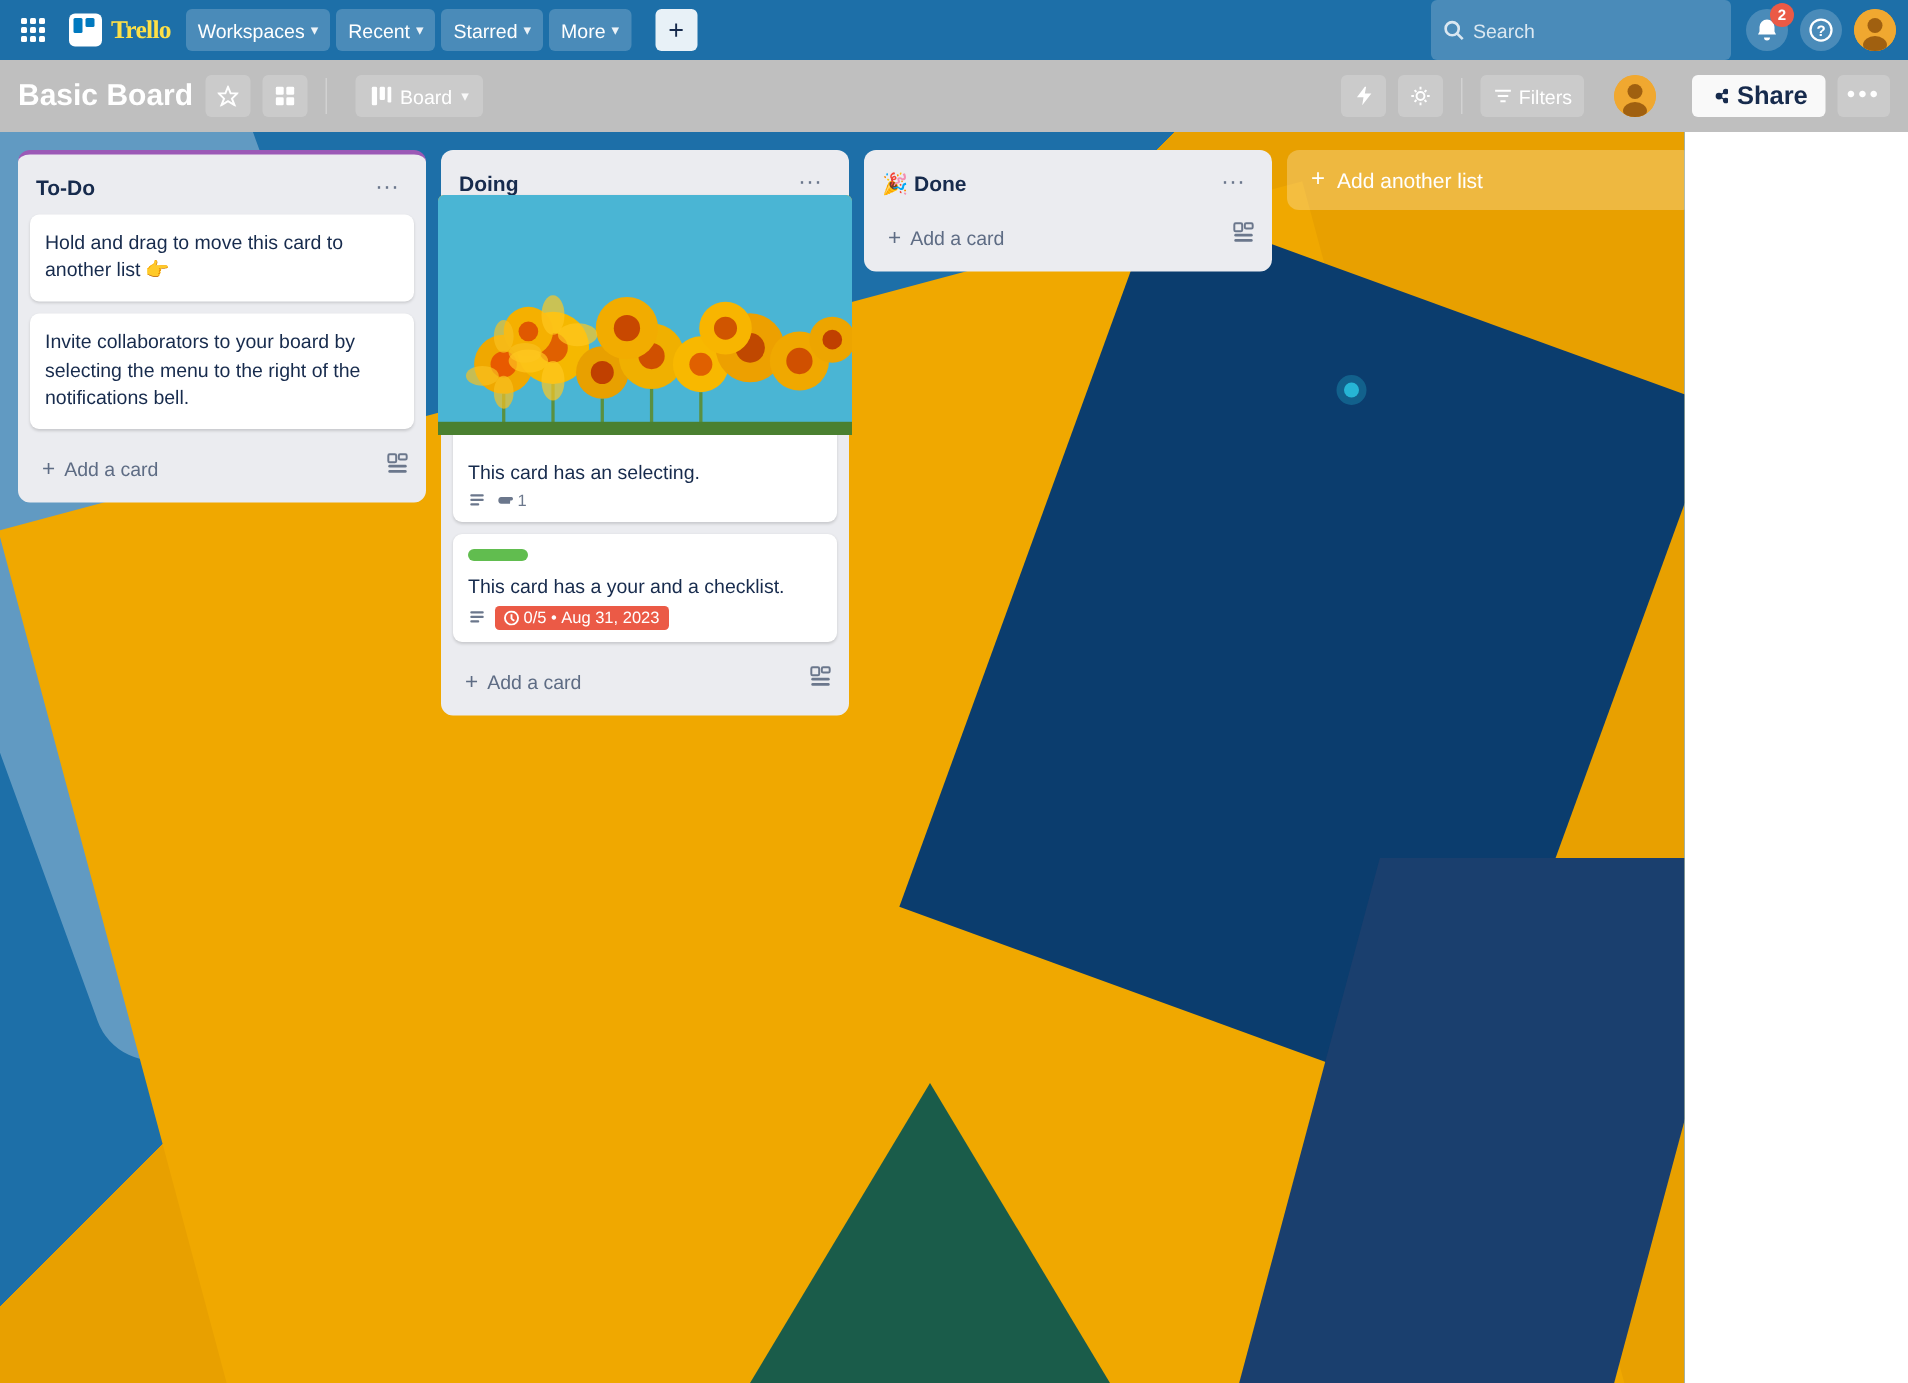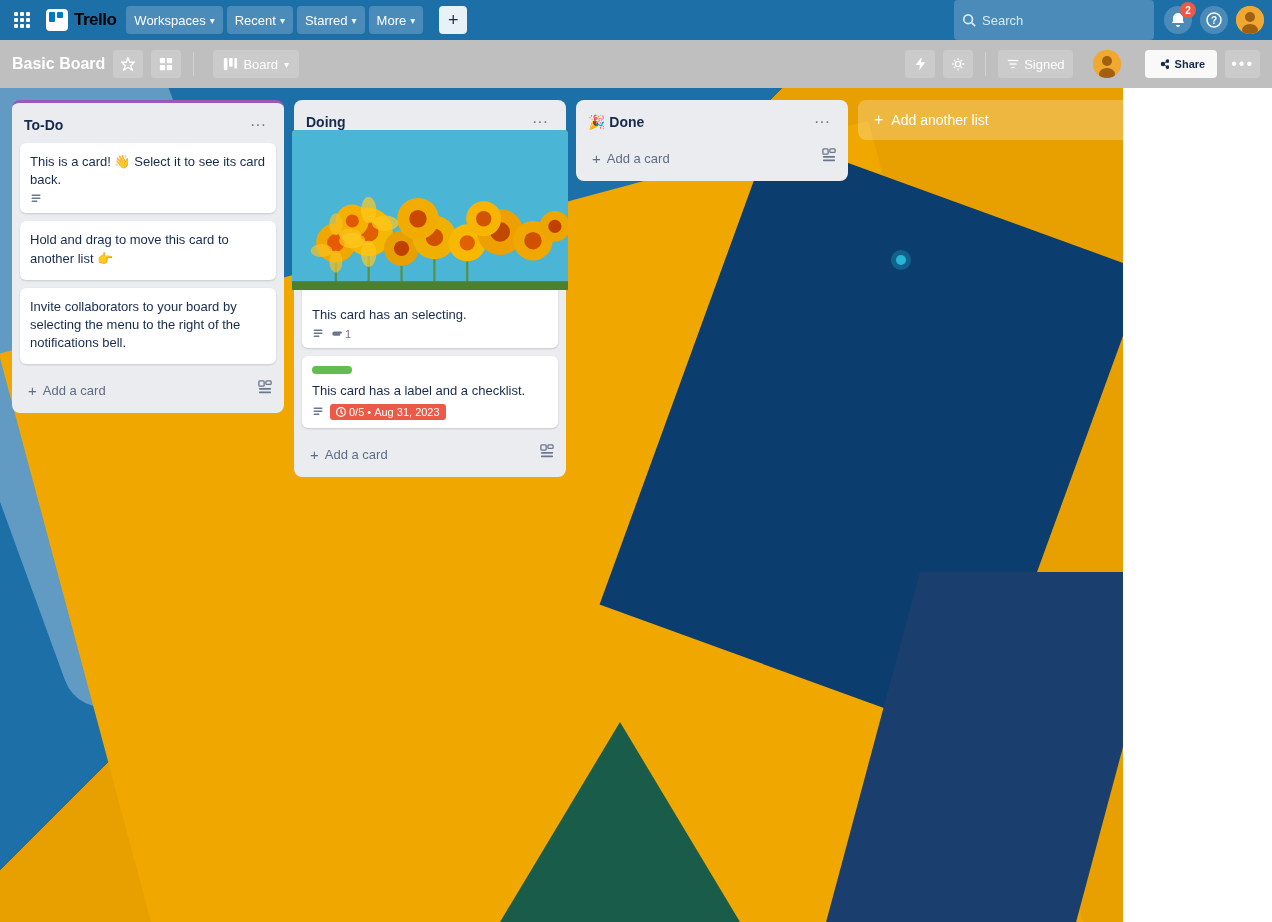--- a/index.html
+++ b/index.html
@@ -98,21 +98,21 @@
       height: 48px;
       display: flex;
       align-items: center;
       padding: 0 12px;
       gap: 8px;
       position: relative;
       z-index: 10;
     }
     .board-title {
       color: white;
-      font-size: 16px;
+      font-size: 20px;
       font-weight: 700;
       cursor: pointer;
     }
     .board-header-btn {
       background: rgba(255,255,255,0.2);
       border: none;
       border-radius: 4px;
       color: white;
       cursor: pointer;
       padding: 4px 8px;
@@ -135,21 +135,21 @@
       gap: 6px;
       font-size: 13px;
       height: 28px;
     }
     .share-btn {
       background: rgba(255,255,255,0.9);
       color: #172b4d;
       border: none;
       border-radius: 4px;
       padding: 4px 12px;
-      font-size: 11px;
+      font-size: 17px;
       font-weight: 600;
       cursor: pointer;
       display: flex;
       align-items: center;
       gap: 6px;
       height: 28px;
     }
     .board-member-avatar {
       width: 28px;
       height: 28px;
@@ -365,22 +365,23 @@
       align-items: center;
       gap: 8px;
       width: 272px;
       height: 40px;
     }
 
     
     .trello-wordmark {
       font-size: 17px;
       font-weight: 800;
-      color: #000000;
+      color: #fde047;
       letter-spacing: -0.5px;
+      font-family: Liberation Serif, serif;
     }
     .trello-icon {
       width: 22px;
       height: 22px;
       background: white;
       border-radius: 4px;
       display: flex;
       align-items: flex-start;
       padding: 3px;
       gap: 2px;
@@ -557,21 +558,21 @@
   </button>
 
   <div style="width:1px;background:rgba(255,255,255,0.3);height:24px;margin:0 4px;"></div>
 
   <button class="board-header-btn">
     <svg width="14" height="14" viewBox="0 0 16 16" fill="none" stroke="white" stroke-width="1.5">
       <line x1="2" y1="4" x2="14" y2="4"></line>
         <line x1="4" y1="8" x2="12" y2="8"></line>
         <line x1="6" y1="12" x2="10" y2="12"></line>
     </svg>
-    <span>Signed</span>
+    <span>Filters</span>
   </button>
 
   <div style="width:4px;"></div>
 
   <div class="board-member-avatar">
     <svg viewBox="0 0 28 28">
       <circle cx="14" cy="14" r="14" fill="#f0a830"></circle>
       <circle cx="14" cy="11" r="5" fill="#a06010"></circle>
       <ellipse cx="14" cy="24" rx="8" ry="6" fill="#a06010"></ellipse>
     </svg>
@@ -615,32 +616,20 @@
   <div id="lists-container">
 
     <div class="list" style="border-top:3px solid #9b59b6; border-radius:8px;">
       <div class="list-header">
         <span class="list-title">To-Do</span>
         <button class="list-menu-btn">
           <span>···</span>
         </button>
       </div>
 
-      <div class="card">
-        <div class="card-text">This is a card! 👋 Select it to see its card back.</div>
-        <div class="card-icons">
-          <div class="card-icon-item">
-            <svg width="12" height="12" viewBox="0 0 16 16" fill="#6b778c">
-              <rect x="2" y="2" width="12" height="2" rx="1"></rect>
-              <rect x="2" y="6" width="12" height="2" rx="1"></rect>
-              <rect x="2" y="10" width="8" height="2" rx="1"></rect>
-            </svg>
-          </div>
-        </div>
-      </div>
 
       <div class="card">
         <div class="card-text">Hold and drag to move this card to another list 👉</div>
       </div>
 
       <div class="card">
         <div class="card-text">Invite collaborators to your board by selecting the menu to the right of the notifications bell.</div>
       </div>
 
       <div class="add-card-row">
@@ -732,21 +721,21 @@
                 <path d="M13.5 6l-5.5 5.5a3 3 0 0 1-4.2-4.2l6.5-6.5a1.5 1.5 0 0 1 2.1 2.1L6 9.4a.5.5 0 0 1-.7-.7L11 3"></path>
               </svg>
               <span>1</span>
             </div>
           </div>
         </div>
       </div>
 
       <div class="card">
         <div class="card-label"></div>
-        <div class="card-text">This card has a label and a checklist.</div>
+        <div class="card-text">This card has a your and a checklist.</div>
         <div class="card-icons">
           <div class="card-icon-item">
             <svg width="12" height="12" viewBox="0 0 16 16" fill="#6b778c">
               <rect x="2" y="2" width="12" height="2" rx="1"></rect>
               <rect x="2" y="6" width="12" height="2" rx="1"></rect>
               <rect x="2" y="10" width="8" height="2" rx="1"></rect>
             </svg>
           </div>
           <div class="overdue-badge">
             <svg width="10" height="10" viewBox="0 0 16 16" fill="white">

